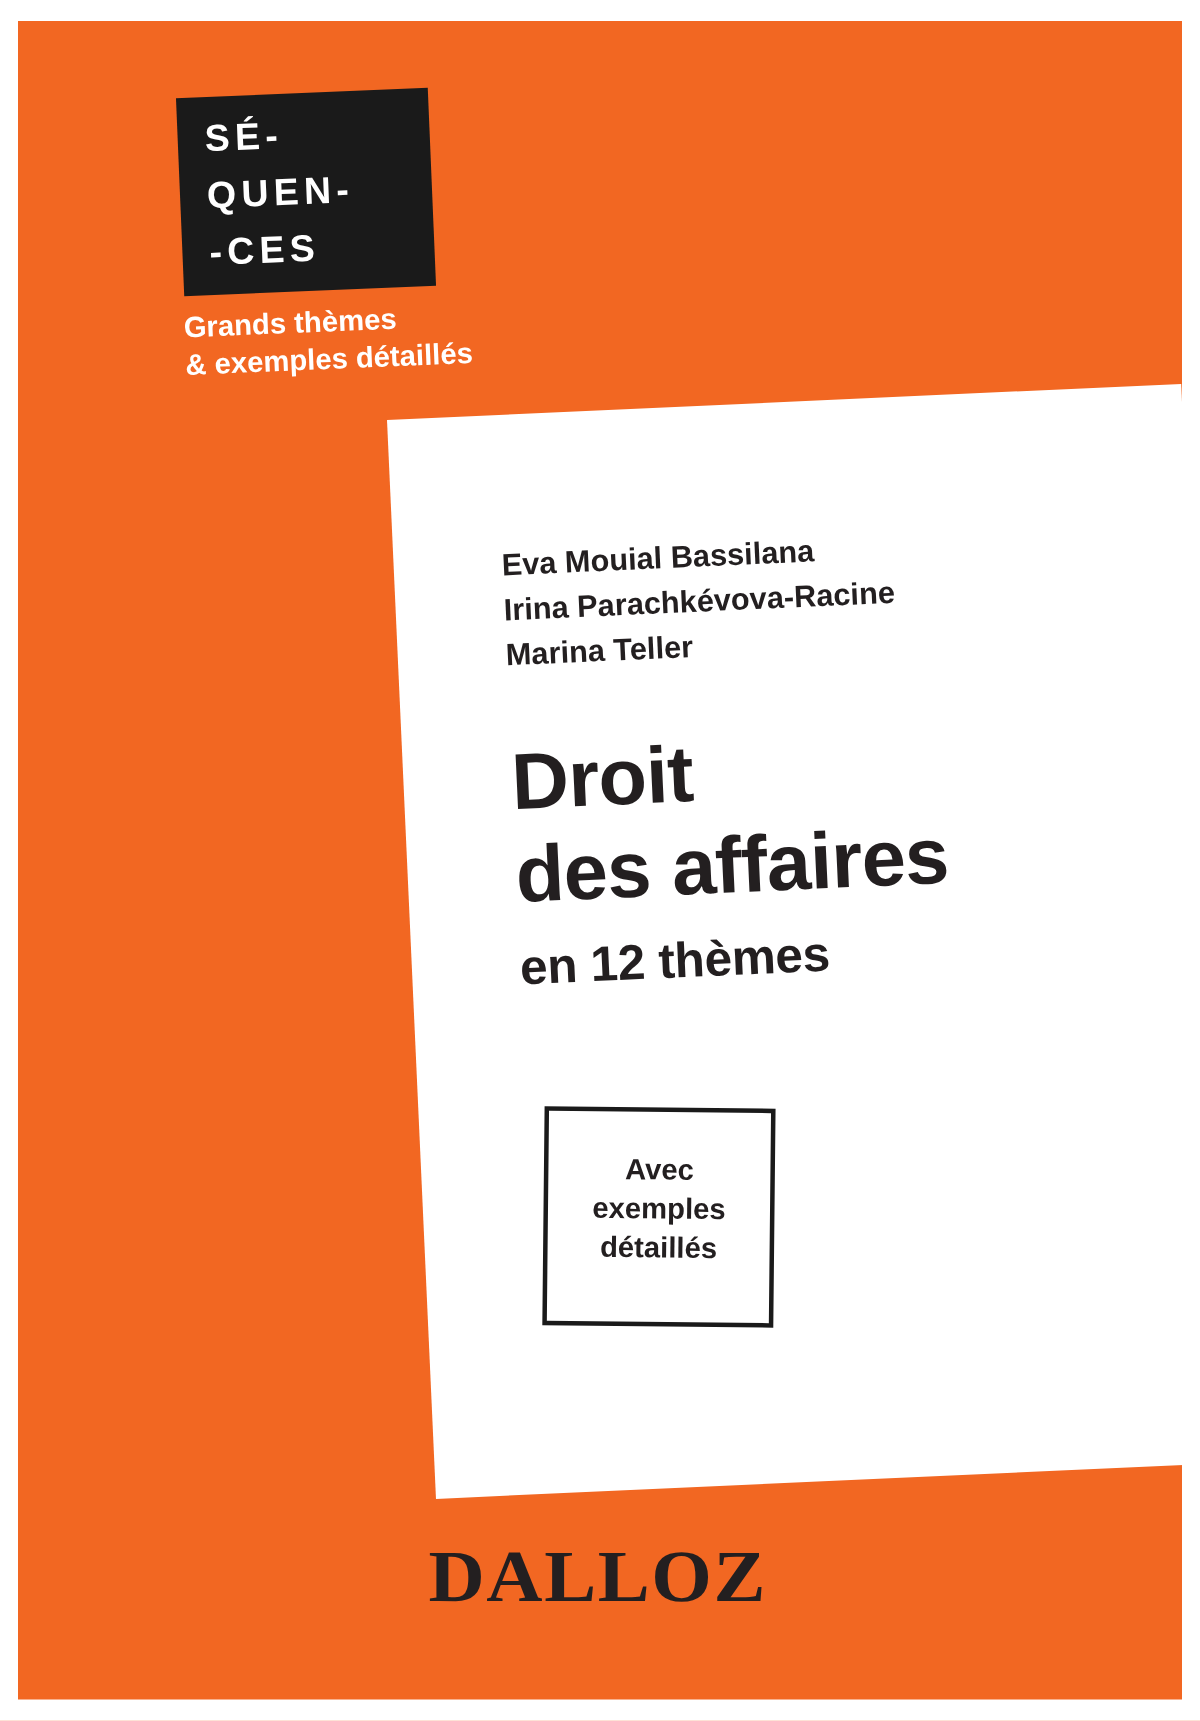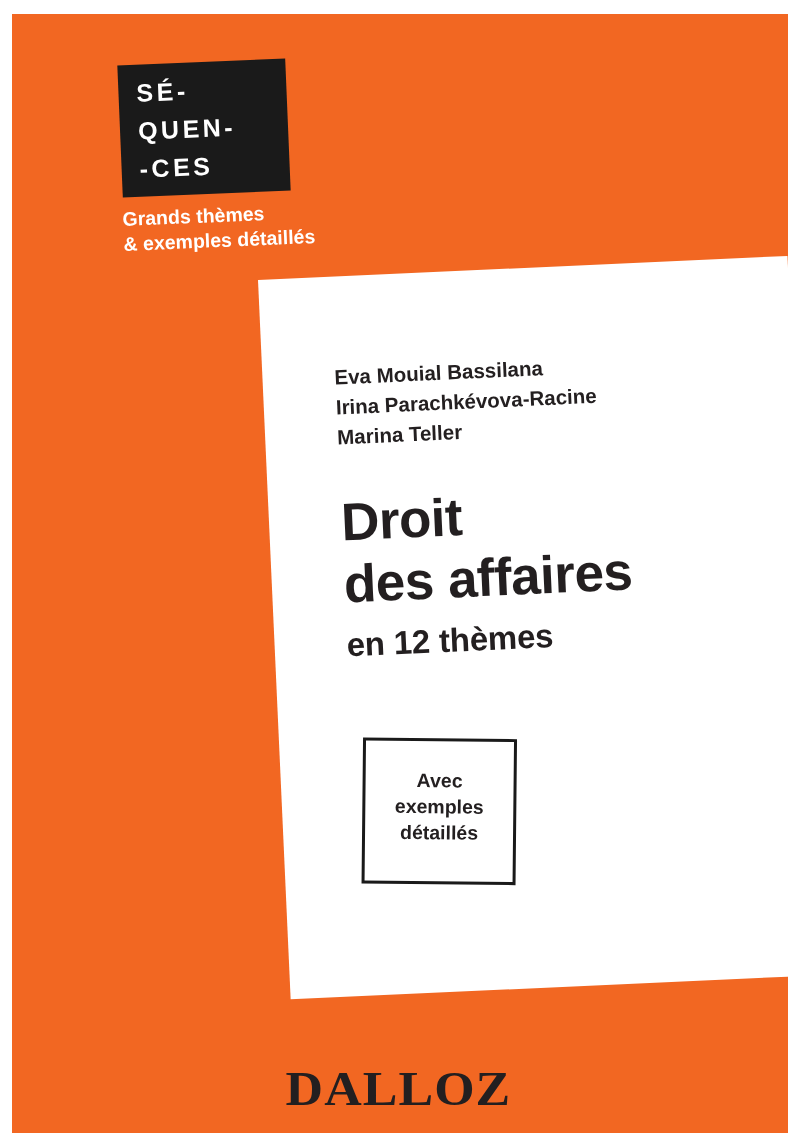--- a/index.html
+++ b/index.html
@@ -137,21 +137,21 @@
     color: #231f20;
     font-size: 19.5px;
     font-weight: bold;
     line-height: 26px;
   }
 
   
   .publisher {
     position: absolute;
     left: 0;
-    top: 1060px;
+    top: 1022px;
     width: 796px;
     text-align: center;
   }
   .publisher .word {
     display: inline-block;
     color: #231f20;
     font-family: "Liberation Serif", serif;
     font-size: 49px;
     font-weight: bold;
     letter-spacing: 1px;

